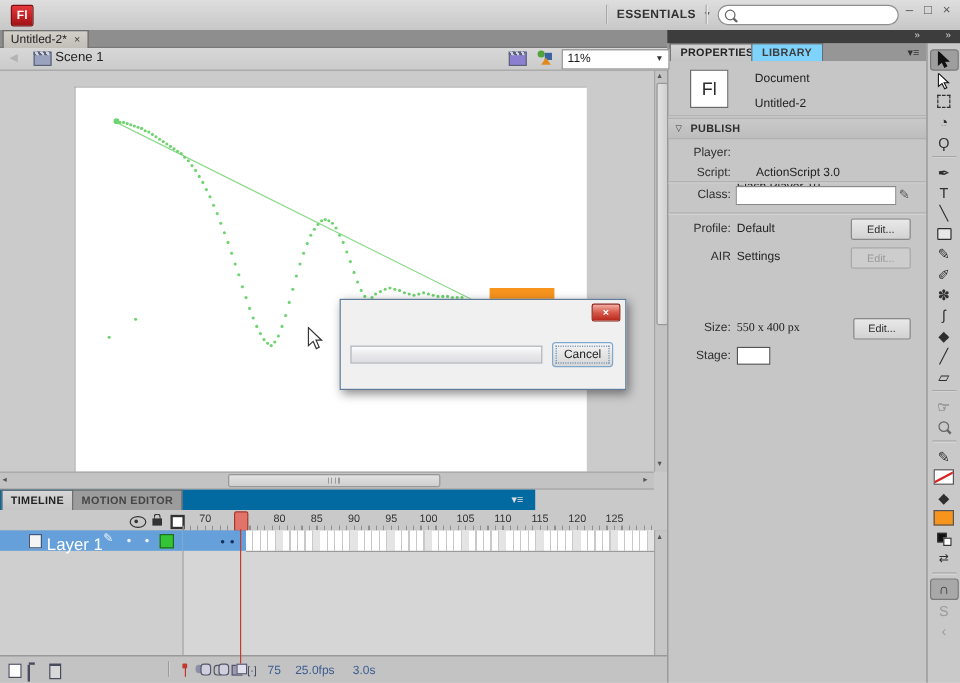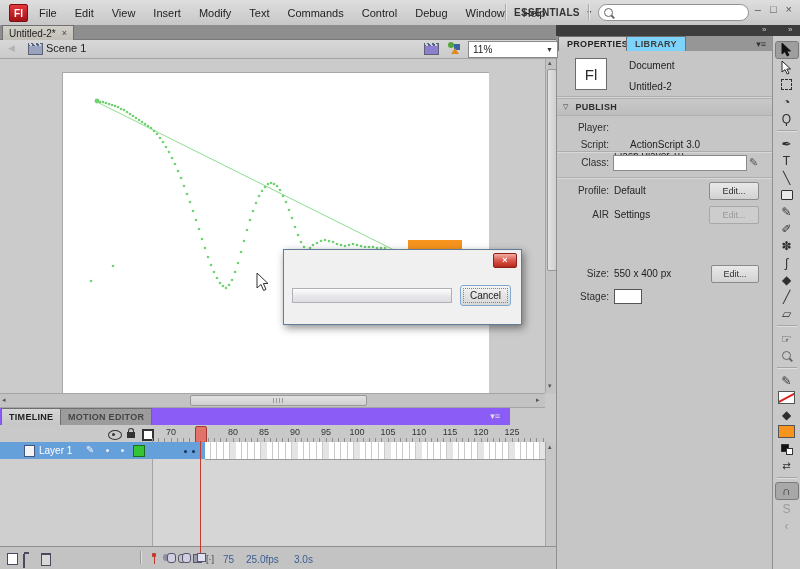--- a/index.html
+++ b/index.html
@@ -90,21 +90,21 @@
   #progress{position:absolute;left:8px;top:38px;width:158px;height:13px;border:1px solid #aeb2b8;
           background:linear-gradient(#fdfdfd,#e9e9ec 50%,#dddde2);}
   #cancel-btn{position:absolute;left:176px;top:35px;width:49px;height:19px;border:1px solid #7fa8cd;border-radius:3px;
           background:linear-gradient(#f6f6f6,#e4e4e4 50%,#d8d8d8);font-size:10px;color:#222;
           display:flex;align-items:center;justify-content:center;outline:1px dotted #6a88a8;outline-offset:-4px;}
 
   
   #cursor{left:256px;top:272px;z-index:90;}
 
   
-  #tl-tabbar{left:0;top:408px;width:510px;height:17px;background:#8b5cf6;z-index:10;}
+  #tl-tabbar{left:0;top:408px;width:446px;height:17px;background:#0369a1;z-index:10;}
   .tl-tab{position:absolute;top:0;height:16px;display:flex;align-items:center;padding:0 7px;
           font-size:9px;font-weight:bold;letter-spacing:.3px;border:1px solid #6f6f6f;border-bottom:none;}
   #tab-timeline{left:1px;background:linear-gradient(#d6d6d6,#c6c6c6);color:#222;}
   #tab-motion-editor{left:60px;background:#9c9c9c;color:#454545;}
   #tl-menu{position:absolute;right:10px;top:3px;color:#e0e0e0;font-size:9px;}
 
   #tl-header{left:0;top:425px;width:556px;height:17px;background:#c9c9c9;border-bottom:1px solid #a7a7a7;z-index:10;}
   .icn-eye{position:absolute;left:108px;top:5px;width:12px;height:8px;border:1.5px solid #333;border-radius:50%;}
   .icn-eye::after{content:"";position:absolute;left:3px;top:1.5px;width:3px;height:3px;border-radius:50%;background:#333;}
   .icn-lock{position:absolute;left:127px;top:7px;width:8px;height:6px;background:#333;}
@@ -115,21 +115,21 @@
   .ruler-label{position:absolute;top:2px;width:22px;text-align:center;}
   #ruler-ticks{position:absolute;left:152px;top:13px;width:393px;height:4px;
                background:repeating-linear-gradient(90deg,#8f8f8f 0 1px,transparent 1px 6.2px);}
   #playhead{position:absolute;left:195px;top:1px;width:10px;height:15px;background:#e2736a;border:1px solid #a33a31;
             border-radius:2px;z-index:12;}
   #playhead-line{left:200px;top:441px;width:1px;height:112px;background:#c23a30;z-index:12;}
 
   #layer-row{left:0;top:442px;width:556px;height:17px;z-index:10;}
   #layer-left{position:absolute;left:0;top:0;width:152px;height:17px;background:#66a0da;display:flex;align-items:center;}
   .icn-page{position:absolute;left:24px;top:3px;width:9px;height:10px;background:#f4f4f4;border:1px solid #44577a;}
-  #layer-name{position:absolute;left:39px;top:3px;font-size:10px;color:#fff;}
+  #layer-name{position:absolute;left:39px;top:3px;font-size:14px;color:#fff;}
   #layer-pencil{position:absolute;left:86px;top:2px;font-size:10px;color:#f0f4fa;}
   .layer-dot{position:absolute;top:7px;width:3px;height:3px;border-radius:50%;background:#e8eef8;}
   #layer-outline-sq{position:absolute;left:133px;top:3px;width:10px;height:10px;background:#35c435;border:1px solid #1d6e1d;}
   #tween-span{position:absolute;left:152px;top:0;width:53px;height:17px;background:#66a0da;border-right:1px solid #4d7fb6;}
   .tween-dot{position:absolute;top:8px;width:3px;height:3px;border-radius:50%;background:#173059;}
   #empty-frames{position:absolute;left:205px;top:0;width:340px;height:17px;background-color:#fff;
      background-image:repeating-linear-gradient(90deg,transparent 0 24.8px,#e4e4e4 24.8px 31px),
                       repeating-linear-gradient(90deg,transparent 0 5.2px,#c9c9c9 5.2px 6.2px);
      border-bottom:1px solid #9a9a9a;}
   #tl-vscroll{left:545px;top:442px;width:11px;height:104px;background:#c6c6c6;border-left:1px solid #a5a5a5;z-index:10;}
@@ -213,33 +213,20 @@
   .bw::before{content:"";position:absolute;left:0;top:0;width:6px;height:6px;background:#111;border:1px solid #333;}
   .bw::after{content:"";position:absolute;left:5px;top:4px;width:5px;height:5px;background:#fff;border:1px solid #333;}
 </style>
 </head>
 <body>
 
 <div id="app">
 
   <div id="menubar" class="abs">
     <div id="fl-logo">Fl</div>
-    <div id="menu-items">
-        <span class="menu-item">File</span>
-        <span class="menu-item">Edit</span>
-        <span class="menu-item">View</span>
-        <span class="menu-item">Insert</span>
-        <span class="menu-item">Modify</span>
-        <span class="menu-item">Text</span>
-        <span class="menu-item">Commands</span>
-        <span class="menu-item">Control</span>
-        <span class="menu-item">Debug</span>
-        <span class="menu-item">Window</span>
-        <span class="menu-item">Help</span>
-      </div>
     <div id="menu-sep1"></div>
     <div id="workspace">
       <span>ESSENTIALS</span>
       <span class="arr">▼</span>
     </div>
     <div id="menu-sep2"></div>
     <div id="searchbox">
       <span class="mag"></span>
     </div>
     <div id="winbtns">
@@ -490,21 +477,21 @@
     <input id="class-input" value="" style="">
     <span id="class-pencil">✎</span>
     <div class="p-hr" style="top:126px;"></div>
     <span class="plabel" style="top:134px;">Profile:</span>
     <span class="pvalue" style="top:134px;">Default</span>
     <div class="edit-btn" style="top:131px;">Edit...</div>
     <span class="plabel" style="top:158px;">AIR</span>
     <span class="pvalue" style="top:158px;">Settings</span>
     <div class="edit-btn disabled" style="top:155px;">Edit...</div>
     <span class="plabel" style="top:217px;">Size:</span>
-    <span class="pvalue" style="top:217px;">550 x 400 px</span>
+    <span class="pvalue" style="top:217px;font-family:Liberation Serif, serif;">550 x 400 px</span>
     <div class="edit-btn" style="top:214px;left:154px;width:46px;">Edit...</div>
     <span class="plabel" style="top:240px;">Stage:</span>
     <div id="stage-swatch"></div>
   </div>
 
 
   <div id="tools-panel" class="abs">
       <div class="tool selected">
         <svg width="11" height="14" viewBox="0 0 11 14">
           <path d="M1 0 L1 11 L4 8.6 L6.2 13 L8 12.1 L5.8 8 L9.5 8 Z" fill="#111" stroke="#111" stroke-width="0.9"></path>

